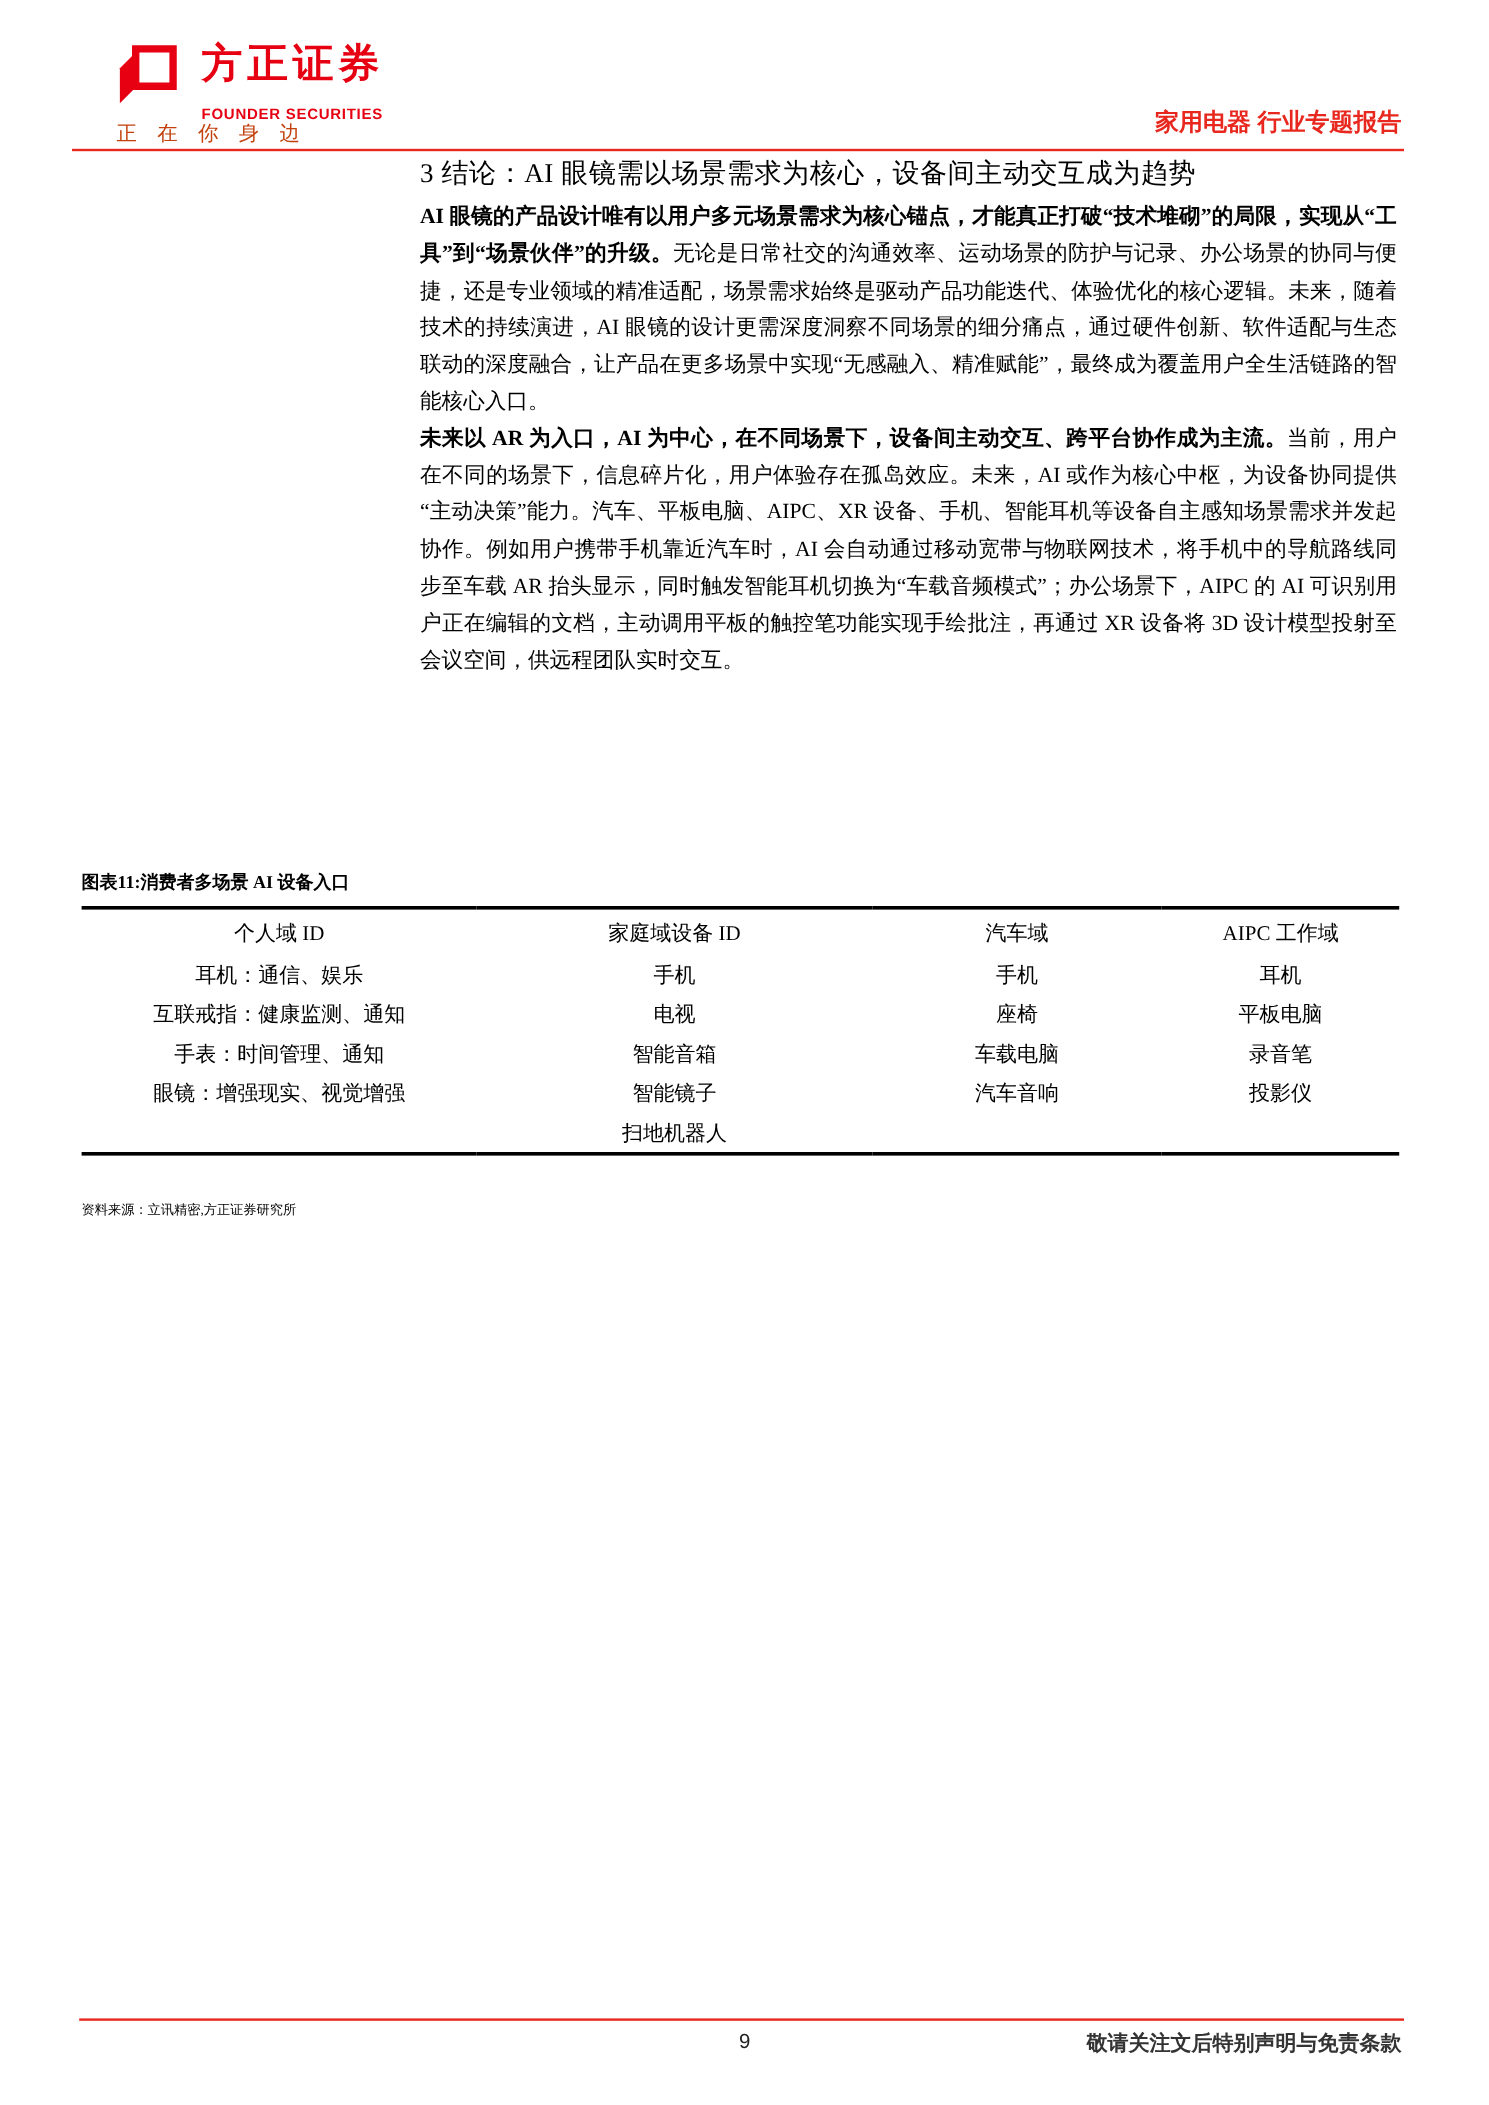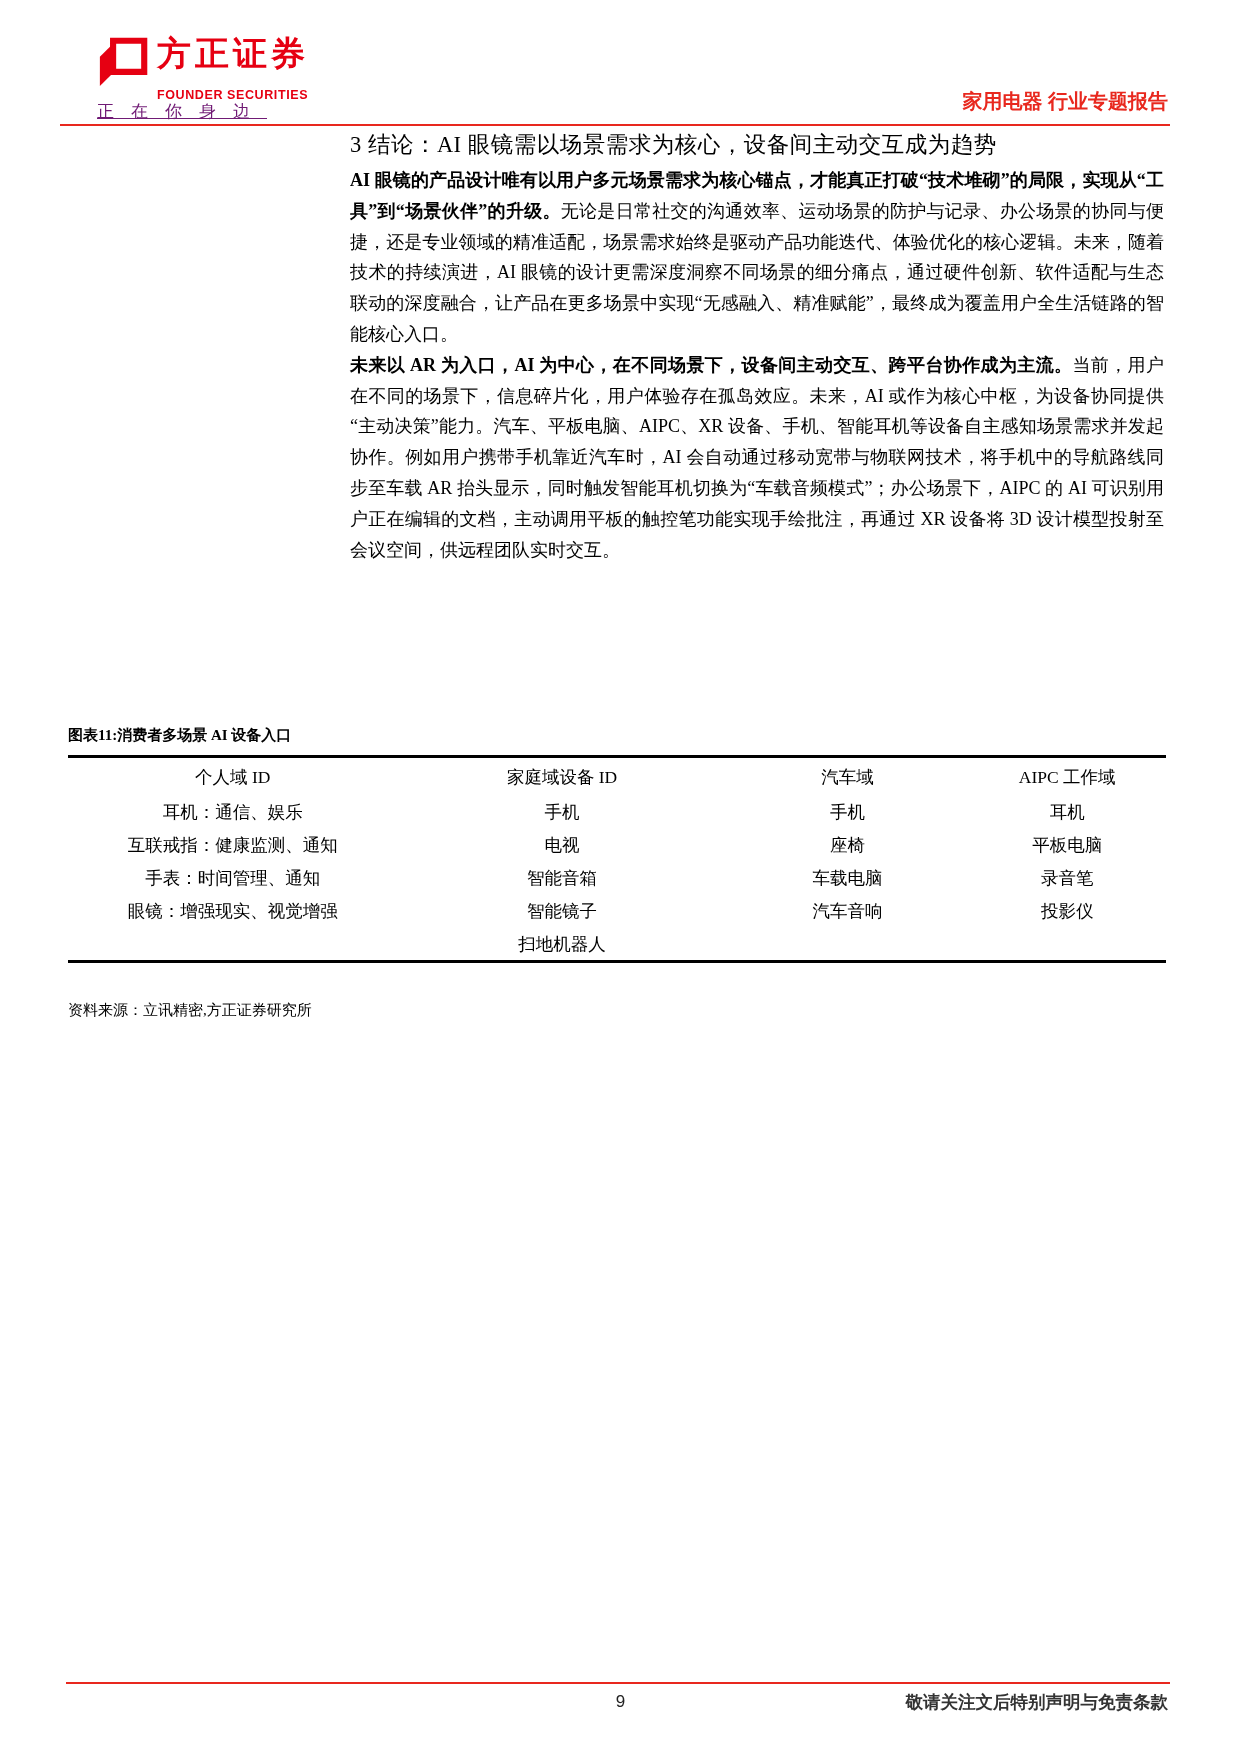--- a/index.html
+++ b/index.html
@@ -2,33 +2,33 @@
 <html lang="zh"><head>
 <meta charset="utf-8">
 <style>
   html,body { margin:0; padding:0; background:#fff; }
   .page {
     position:relative; width:1241px; height:1754px; background:#fff;
     font-family:"Liberation Serif","DejaVu Serif",serif; color:#111;
     overflow:hidden;
   }
   
-  .logo-block { position:absolute; left:98px; top:36px; display:flex; gap:9px; align-items:flex-start; }
+  .logo-block { position:absolute; left:98px; top:36px; display:flex; gap:20px; align-items:flex-start; }
   .cube-icon { display:block; }
   .brand-cn {
     color:#e60012; font-size:34px; font-weight:700; letter-spacing:4px; line-height:1;
     font-family:"Liberation Sans","DejaVu Sans",sans-serif;
   }
   .brand-en {
     color:#e60012; font-size:12.5px; font-weight:700; letter-spacing:0.6px; margin-top:18px;
     font-family:"Liberation Sans","DejaVu Sans",sans-serif;
   }
   .slogan {
     position:absolute; left:97px; top:100px; font-size:17px; letter-spacing:17px;
-    color:#701a75; font-weight:500; font-family:"Liberation Sans","DejaVu Sans",sans-serif;text-decoration:underline;
+    color:#c2410c; font-weight:500; font-family:"Liberation Sans","DejaVu Sans",sans-serif;
   }
   .report-type {
     position:absolute; right:73px; top:88px; color:#e8281e; font-size:20px; font-weight:700;
     font-family:"Liberation Sans","DejaVu Sans",sans-serif;
   }
   .header-rule { position:absolute; left:60px; right:71px; top:124px; height:2px; background:#e8281e; }
 
   
   .section-heading {
     position:absolute; left:350px; top:129px; width:816px; margin:0;
@@ -45,21 +45,21 @@
   .figure-title { position:absolute; left:68px; top:726px; font-size:15px; color:#000;font-weight:bold; }
   .data-table {
     position:absolute; left:68px; top:755px; width:1098px;
     border-collapse:collapse; table-layout:fixed;
     border-top:3px solid #000; border-bottom:3px solid #000;
     font-size:17.5px; color:#000;
   }
   .data-table th, .data-table td { text-align:center; font-weight:400; padding:0; height:33px; }
   .data-table thead th { height:37px; vertical-align:middle; }
   .col-1 { width:30%; } .col-2 { width:30%; } .col-3 { width:22%; } .col-4 { width:18%; }
-  .figure-source { position:absolute; left:68px; top:1001px; font-size:15px; color:#000; }
+  .figure-source { position:absolute; left:68px; top:1001px; font-size:11px; color:#000; }
 
   
   .footer-rule { position:absolute; left:66px; right:71px; top:1682px; height:2px; background:#e8281e; }
   .page-number {
     position:absolute; left:0; right:0; top:1692px; text-align:center;
     font-size:17px; color:#222; font-family:"Liberation Sans","DejaVu Sans",sans-serif;
   }
   .disclaimer {
     position:absolute; right:73px; top:1690px; font-size:17.5px; font-weight:700; color:#333;
   }

